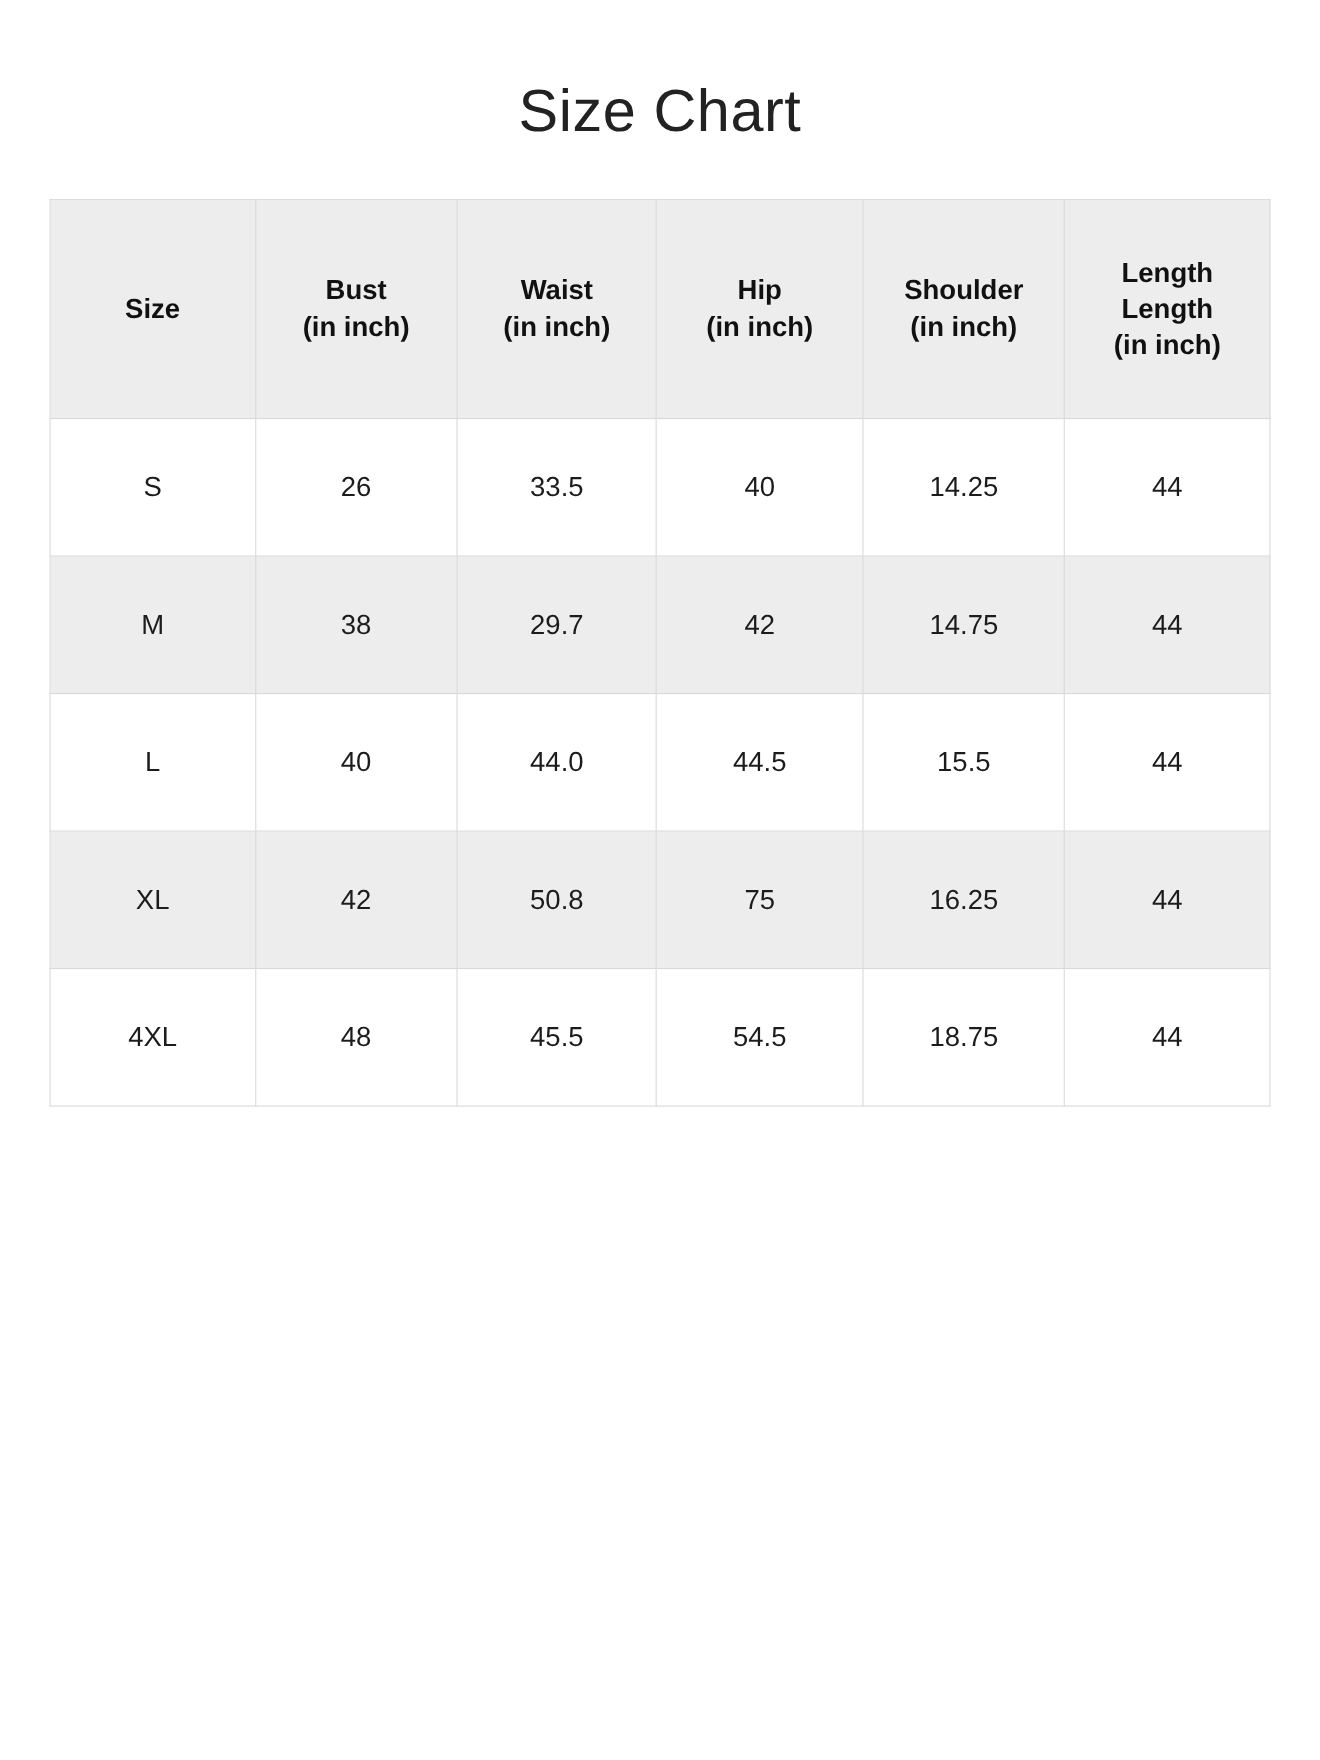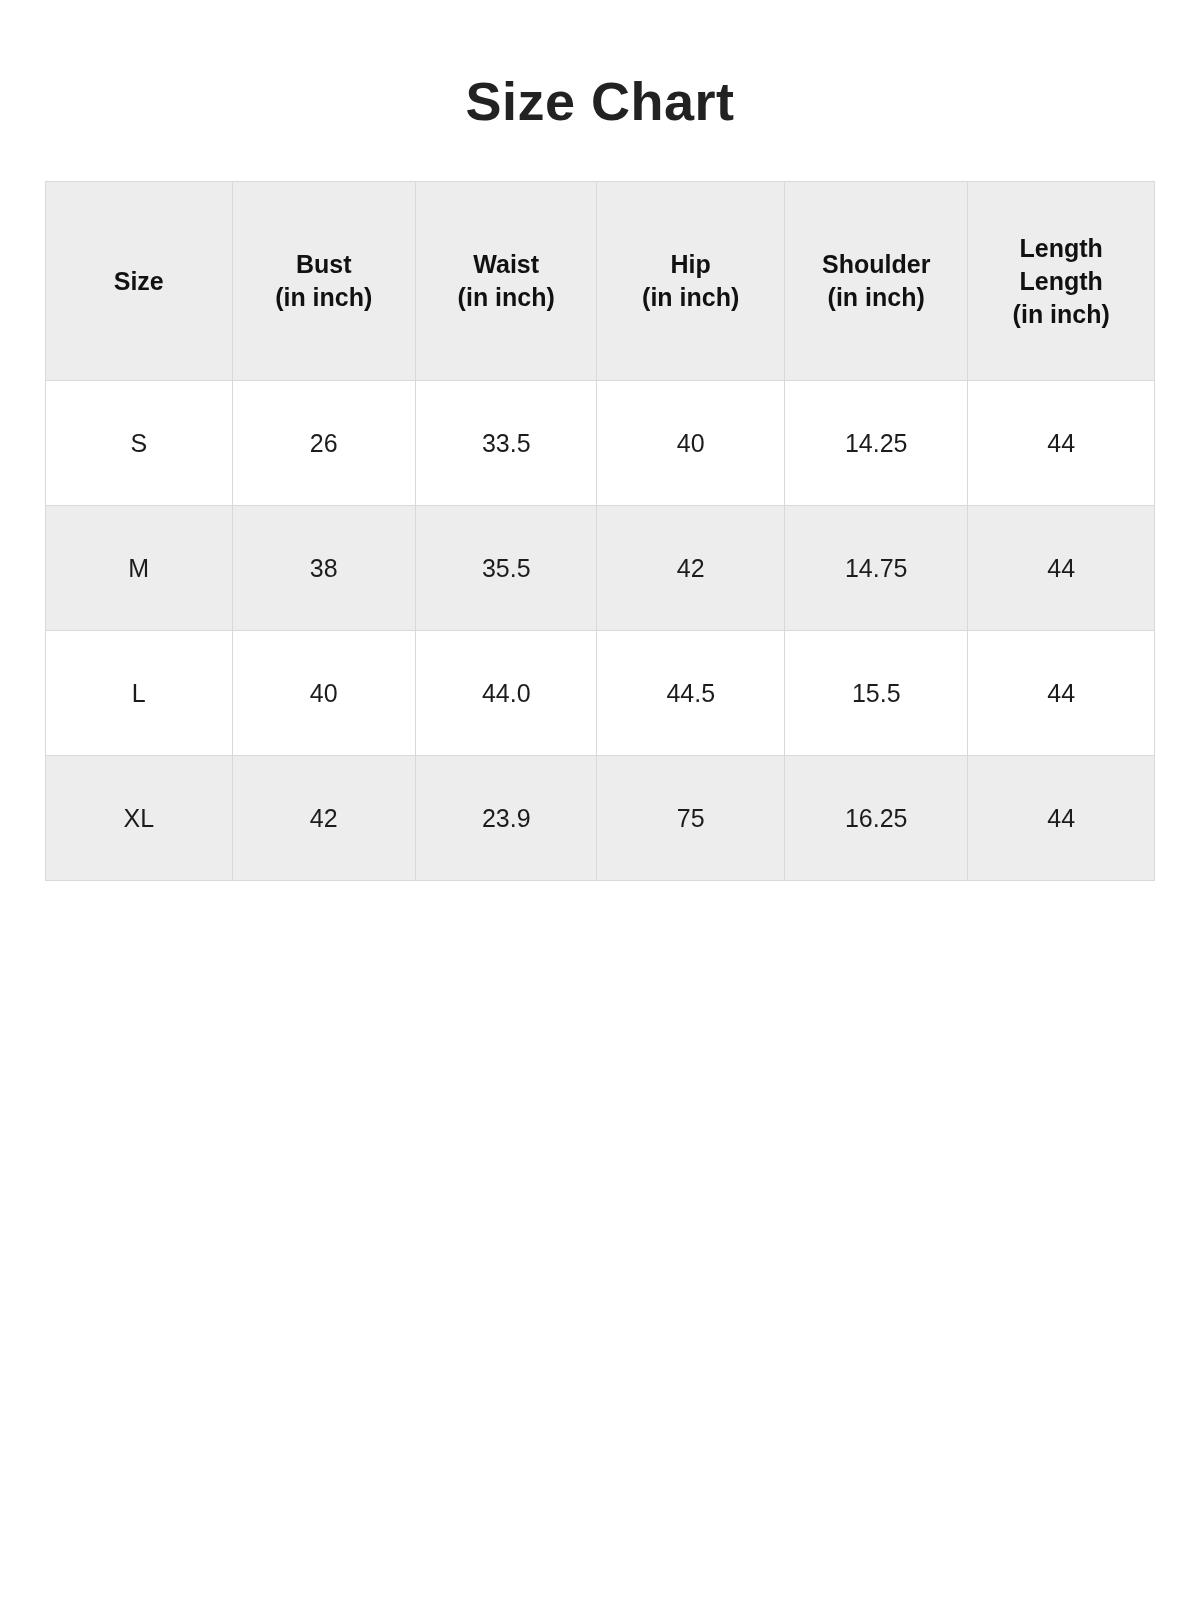--- a/index.html
+++ b/index.html
@@ -17,21 +17,21 @@
   }
   .page {
     width: 1200px;
     height: 1600px;
     box-sizing: border-box;
     padding: 0;
   }
   .chart-title {
     text-align: center;
     font-size: 54px;
-    font-weight: 700;
+    font-weight: 400;
     letter-spacing: 0.5px;
     color: #222222;
     margin: 72px 0 0 0;
     line-height: 1.1;
   }
   .table-wrap {
     margin: 50px auto 0 auto;
     width: 1110px;
   }
   table.size-table {
@@ -126,38 +126,46 @@
           <td>S</td>
           <td>26</td>
           <td>33.5</td>
           <td>40</td>
           <td>14.25</td>
           <td>44</td>
         </tr>
         <tr class="alt">
           <td>M</td>
           <td>38</td>
-          <td>35.5</td>
+          <td>29.7</td>
           <td>42</td>
           <td>14.75</td>
           <td>44</td>
         </tr>
         <tr>
           <td>L</td>
           <td>40</td>
           <td>44.0</td>
           <td>44.5</td>
           <td>15.5</td>
           <td>44</td>
         </tr>
         <tr class="alt">
           <td>XL</td>
           <td>42</td>
-          <td>23.9</td>
+          <td>50.8</td>
           <td>75</td>
           <td>16.25</td>
+          <td>44</td>
+        </tr>
+        <tr>
+          <td>4XL</td>
+          <td>48</td>
+          <td>45.5</td>
+          <td>54.5</td>
+          <td>18.75</td>
           <td>44</td>
         </tr>
       </tbody>
     </table>
   </div>
 
 </div>
 
 </body></html>

